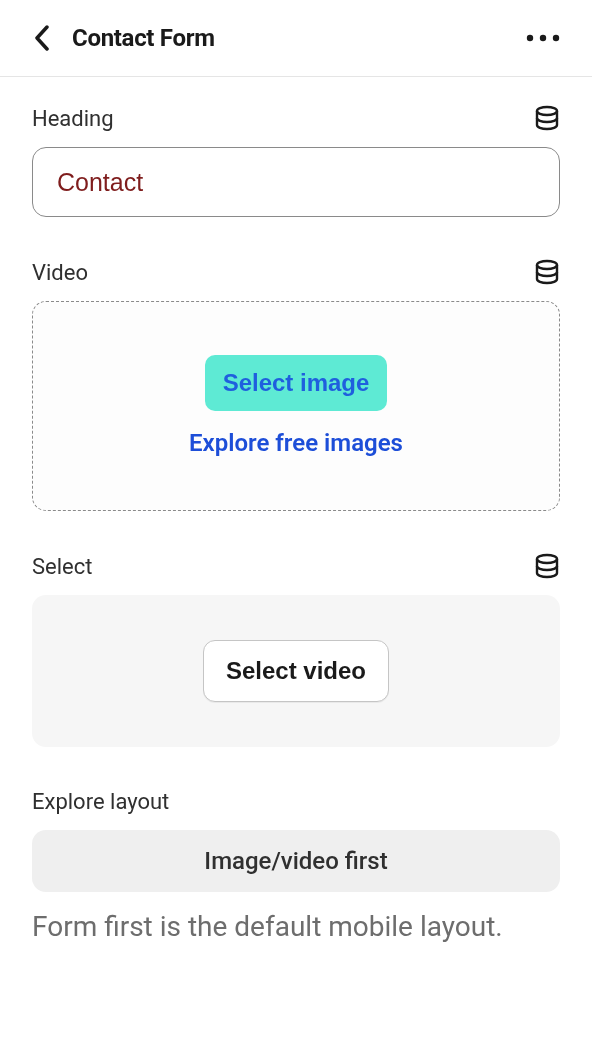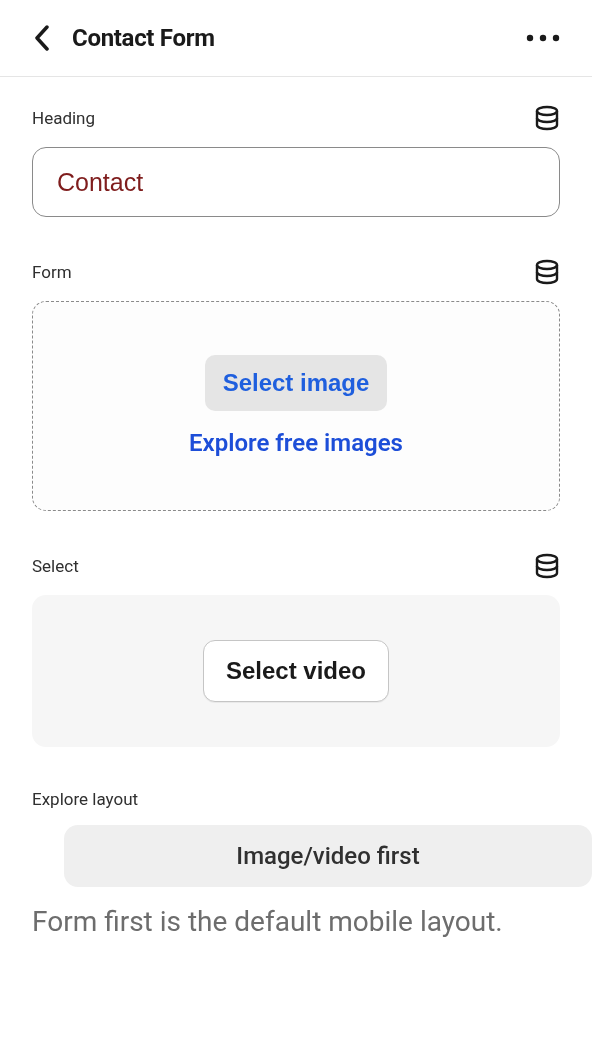--- a/index.html
+++ b/index.html
@@ -26,21 +26,21 @@
   .page-title { font-size: 24px; font-weight: 700; color: #1a1a1a; letter-spacing: -0.3px; }
   .more-icon { cursor:pointer; display:flex; align-items:center; }
   .content { padding: 28px 32px 0 32px; }
   .field { margin-bottom: 42px; }
   .field-header {
     display: flex;
     align-items: center;
     justify-content: space-between;
     margin-bottom: 16px;
   }
-  .field-label { font-size: 17px; font-weight: 400; color: #303030; }
+  .field-label { font-size: 22px; font-weight: 400; color: #303030; }
   .db-icon { display:flex; align-items:center; cursor:pointer; }
   .text-input {
     width: 100%;
     height: 70px;
     border: 1px solid #8a8a8a;
     border-radius: 14px;
     padding: 0 24px;
     font-size: 25px;
     color: #7f1d1d;
     background: #fff;
@@ -53,21 +53,21 @@
     background: #fdfdfd;
     min-height: 210px;
     display: flex;
     flex-direction: column;
     align-items: center;
     justify-content: center;
     gap: 18px;
     padding: 42px 0;
   }
   .btn-secondary {
-    background: #e5e5e5;
+    background: #5eead4;
     border: none;
     border-radius: 10px;
     padding: 14px 18px;
     font-size: 24px;
     font-weight: 600;
     color: #1f5fde;
     cursor: pointer;
   }
   .link-primary {
     color: #1d4ed8;
@@ -96,21 +96,20 @@
     cursor: pointer;
     box-shadow: 0 1px 0 rgba(0,0,0,0.05);
   }
   .segmented {
     width: 100%;
     background: #efefef;
     border-radius: 14px;
     height: 62px;
     display: flex;
     padding: 4px;
-    margin-left: 32px;
   }
   .seg-opt {
     flex: 1;
     display: flex;
     align-items: center;
     justify-content: center;
     font-size: 24px;
     font-weight: 500;
     color: #303030;
     border-radius: 10px;
@@ -160,21 +159,21 @@
           <path d="M3 6 V20 C3 22.2 7.48 24 13 24 C18.52 24 23 22.2 23 20 V6" stroke="#1a1a1a" stroke-width="2.4" fill="none"></path>
           <path d="M3 13 C3 15.2 7.48 17 13 17 C18.52 17 23 15.2 23 13" stroke="#1a1a1a" stroke-width="2.4" fill="none"></path>
         </svg>
       </span>
     </div>
     <input type="text" class="text-input" value="Contact" style="">
   </div>
 
   <div class="field">
     <div class="field-header">
-      <span class="field-label">Form</span>
+      <span class="field-label">Video</span>
       <span class="db-icon">
         <svg width="26" height="26" viewBox="0 0 26 26" fill="none">
           <ellipse cx="13" cy="6" rx="10" ry="4" stroke="#1a1a1a" stroke-width="2.4" fill="none"></ellipse>
           <path d="M3 6 V20 C3 22.2 7.48 24 13 24 C18.52 24 23 22.2 23 20 V6" stroke="#1a1a1a" stroke-width="2.4" fill="none"></path>
           <path d="M3 13 C3 15.2 7.48 17 13 17 C18.52 17 23 15.2 23 13" stroke="#1a1a1a" stroke-width="2.4" fill="none"></path>
         </svg>
       </span>
     </div>
     <div class="dropzone">
       <button class="btn-secondary">Select image</button>

